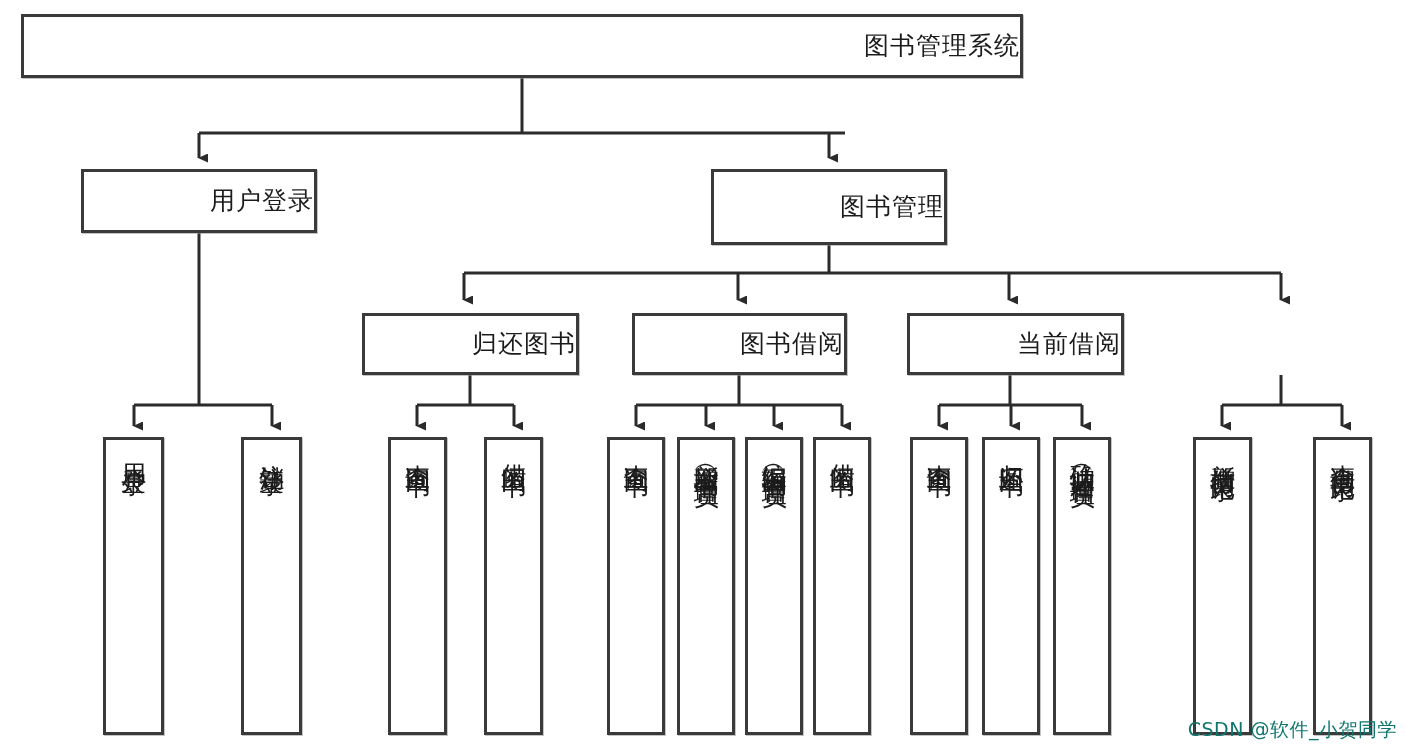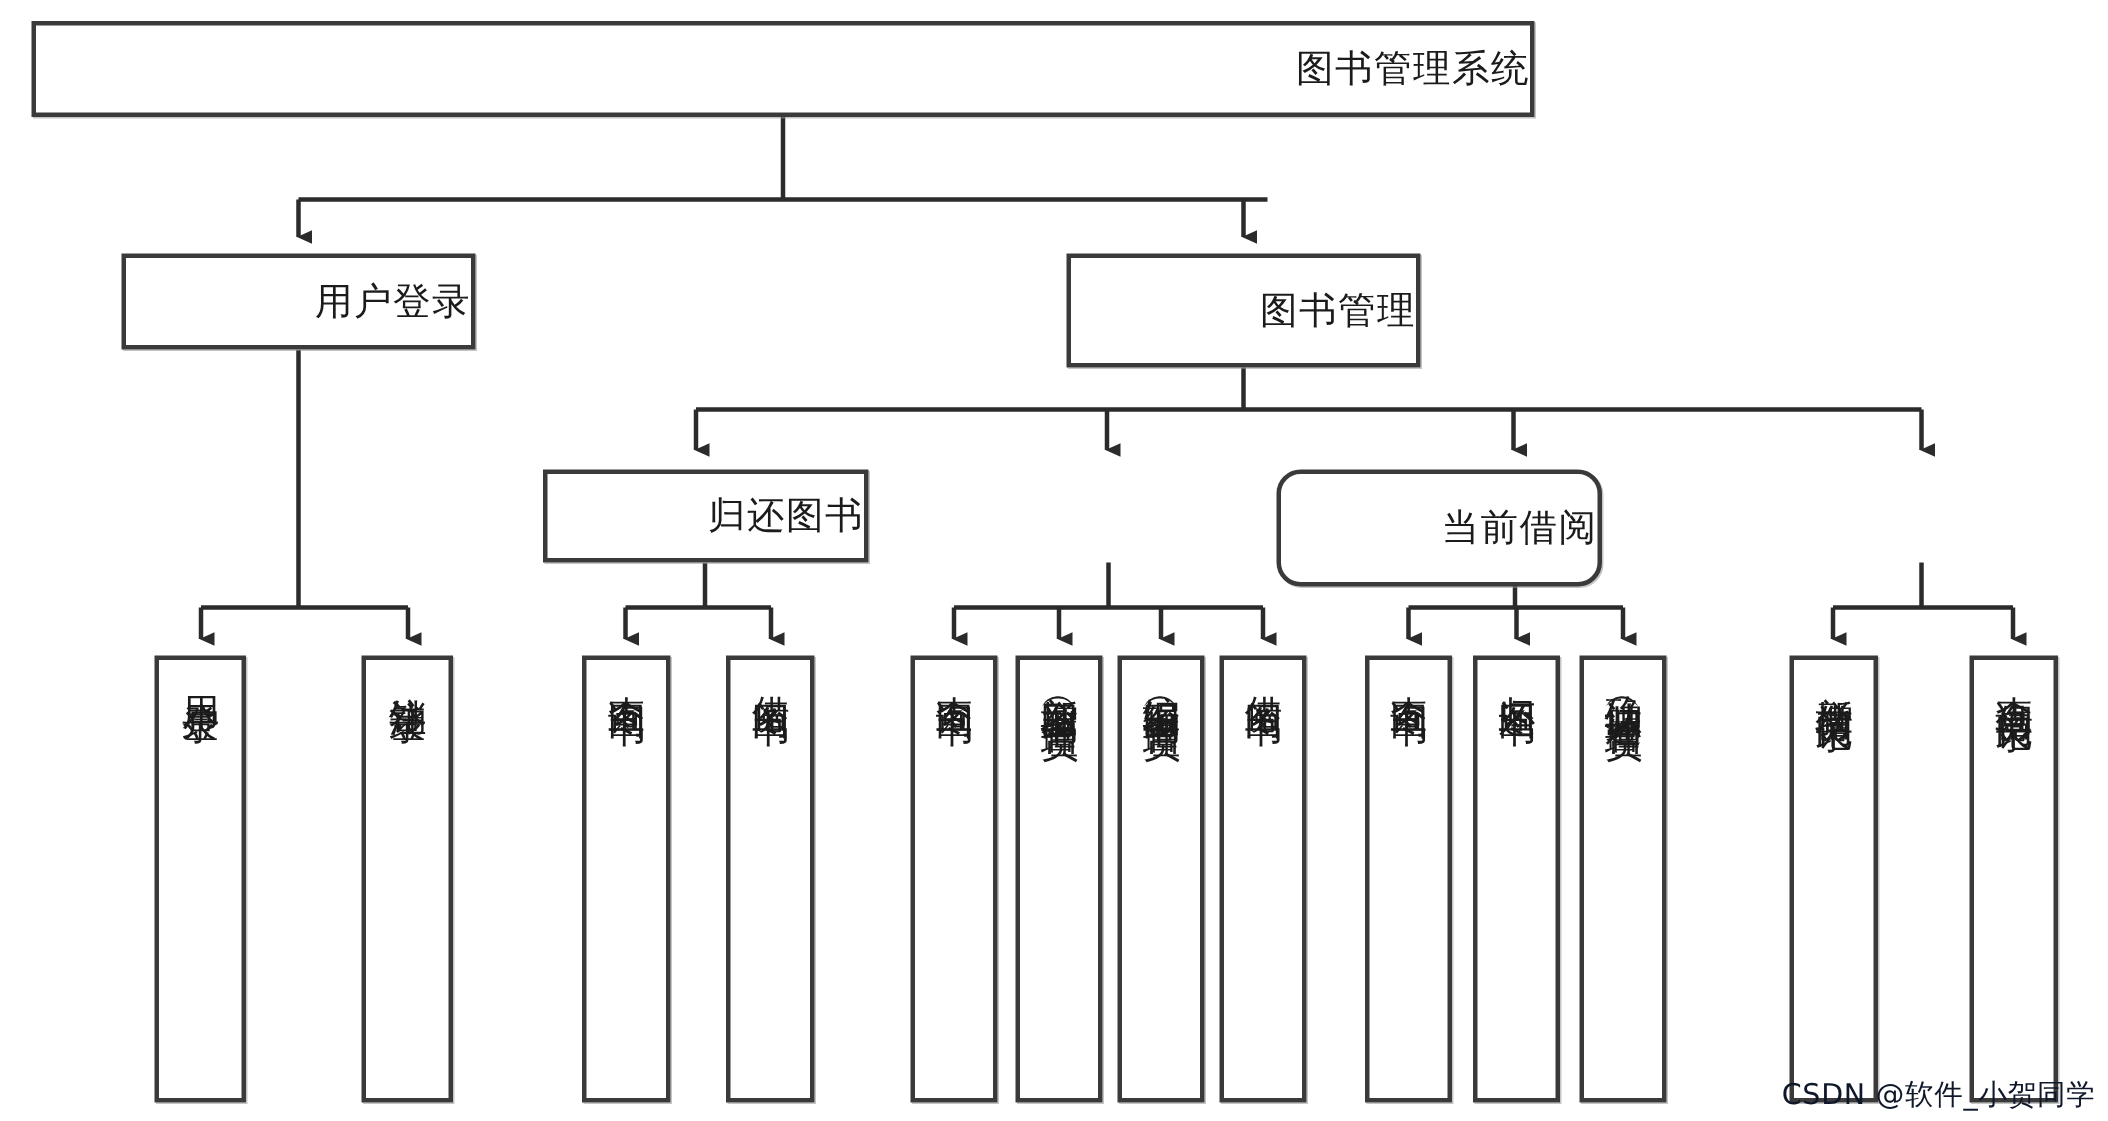--- a/index.html
+++ b/index.html
@@ -56,21 +56,21 @@
     line-height: 1.18;
     letter-spacing: 3px;
     white-space: nowrap;
     display: block;
   }
   .watermark {
     position: absolute;
     right: 8px;
     bottom: 4px;
     font-size: 19px;
-    color: #0f172a;
+    color: #0f766e;
     letter-spacing: 0.5px;
     white-space: nowrap;
   }
 </style>
 </head>
 <body>
 
 <div id="canvas">
 
   <svg class="connectors" viewBox="0 0 1405 747">
@@ -130,21 +130,24 @@
   <div class="node horiz" style="left:81px; top:169px; width:236px; height:64px;">
     <span>用户登录</span>
   </div>
   <div class="node horiz" style="left:711px; top:169px; width:236px; height:76px;">
     <span>图书管理</span>
   </div>
 
   <div class="node horiz" style="left:362px; top:313px; width:217px; height:62px;">
     <span>归还图书</span>
   </div>
-  <div class="node horiz" style="left:851px; top:313px; width:217px; height:78px;border-radius:16px;">
+  <div class="node horiz" style="left:632px; top:313px; width:215px; height:62px;">
+    <span>图书借阅</span>
+  </div>
+  <div class="node horiz" style="left:907px; top:313px; width:217px; height:62px;">
     <span>当前借阅</span>
   </div>
 
   <div class="node vert" style="left:103px; top:437px; width:61px; height:298px;">
     <span class="vlabel">用户登录</span>
   </div>
   <div class="node vert" style="left:241px; top:437px; width:61px; height:298px;">
     <span class="vlabel">注销登录</span>
   </div>
 

